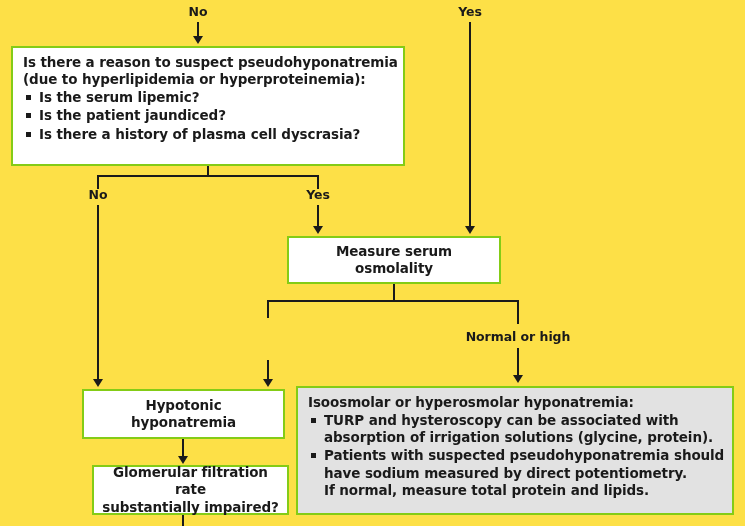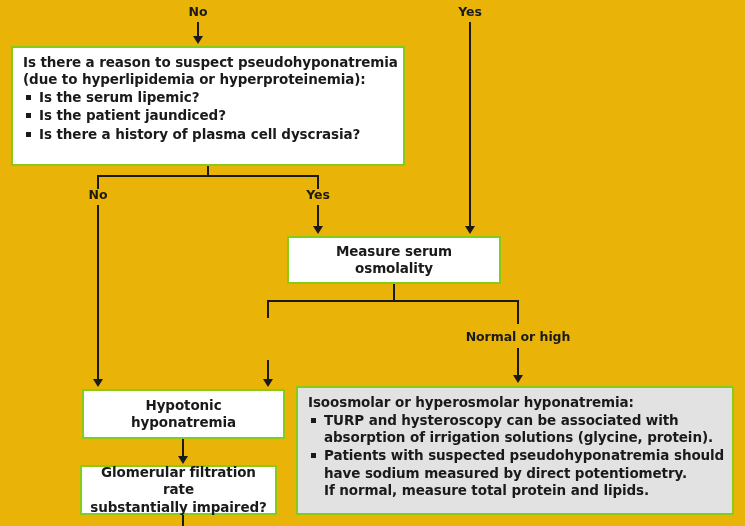--- a/index.html
+++ b/index.html
@@ -9,21 +9,21 @@
   }
   body {
     font-family: "DejaVu Sans", "Liberation Sans", sans-serif;
     color: #1a1a1a;
   }
   #canvas {
     position: relative;
     width: 745px;
     height: 526px;
     overflow: hidden;
-    background: #eab308;
+    background: #fde047;
   }
   .node {
     position: absolute;
     box-sizing: border-box;
     border: 2px solid #84cc16;
     background: #ffffff;
     font-size: 13.5px;
     line-height: 1.27;
     font-weight: 600;
     letter-spacing: -0.1px;
@@ -159,21 +159,21 @@
   <div class="vline" style="left:517px; top:348px; height:28px;"></div>
   <div class="arrowhead" style="left:513px; top:375px;"></div>
 
   <div class="node center" style="left:82px; top:389px; width:203px; height:50px;">
     <div class="pad">Hypotonic hyponatremia</div>
   </div>
 
   <div class="vline" style="left:182px; top:439px; height:18px;"></div>
   <div class="arrowhead" style="left:178px; top:456px;"></div>
 
-  <div class="node center" style="left:80px; top:465px; width:197px; height:50px;align-items:center;">
+  <div class="node center" style="left:92px; top:465px; width:197px; height:50px;align-items:center;">
     <div class="pad">
       <span>Glomerular filtration rate</span><br>
       <span>substantially impaired?</span>
     </div>
   </div>
 
   <div class="vline" style="left:182px; top:515px; height:11px;"></div>
 
   <div class="node shaded" style="left:296px; top:386px; width:438px; height:129px;">
     <div class="pad">

